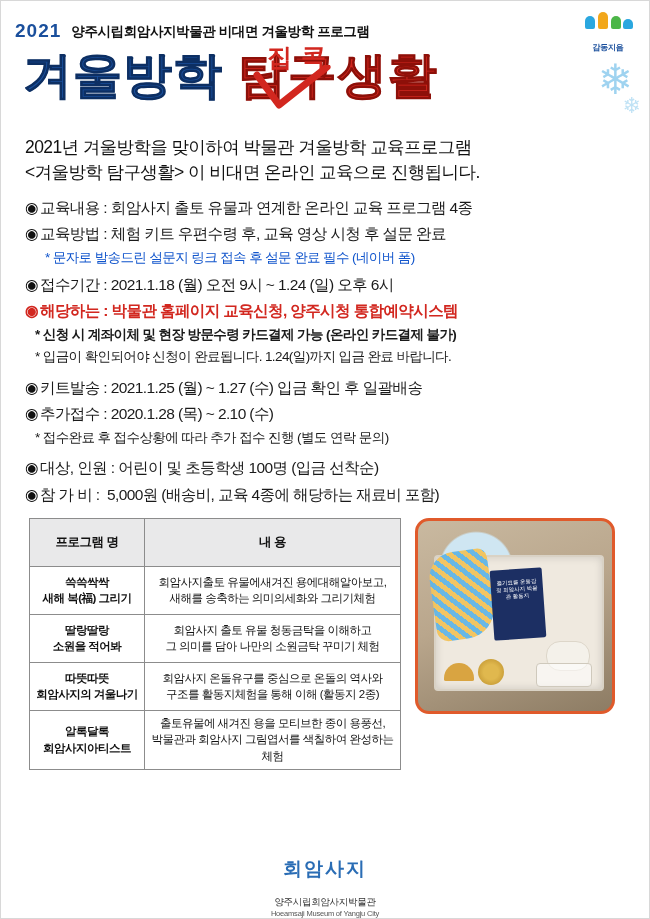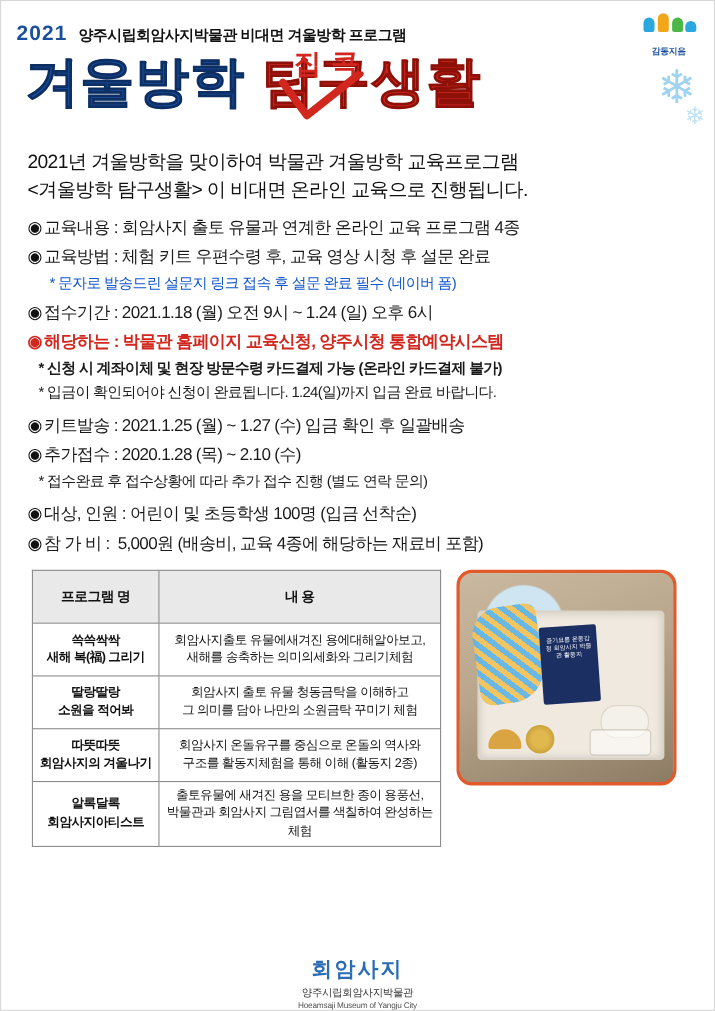--- a/index.html
+++ b/index.html
@@ -311,21 +311,21 @@
   .footer-mark {
     display: inline-block;
     letter-spacing: 2px;
     font-size: 19px;
     font-weight: bold;
     color: #2a6db5;
   }
   .footer-name {
     font-size: 9.5px;
     color: #333;
-    margin-top: 2px;
+    margin-top: 14px;
     letter-spacing: -0.3px;
   }
   .footer-en {
     font-size: 7.5px;
     color: #555;
     letter-spacing: -0.2px;
   }
 </style>
 </head>
 <body>

